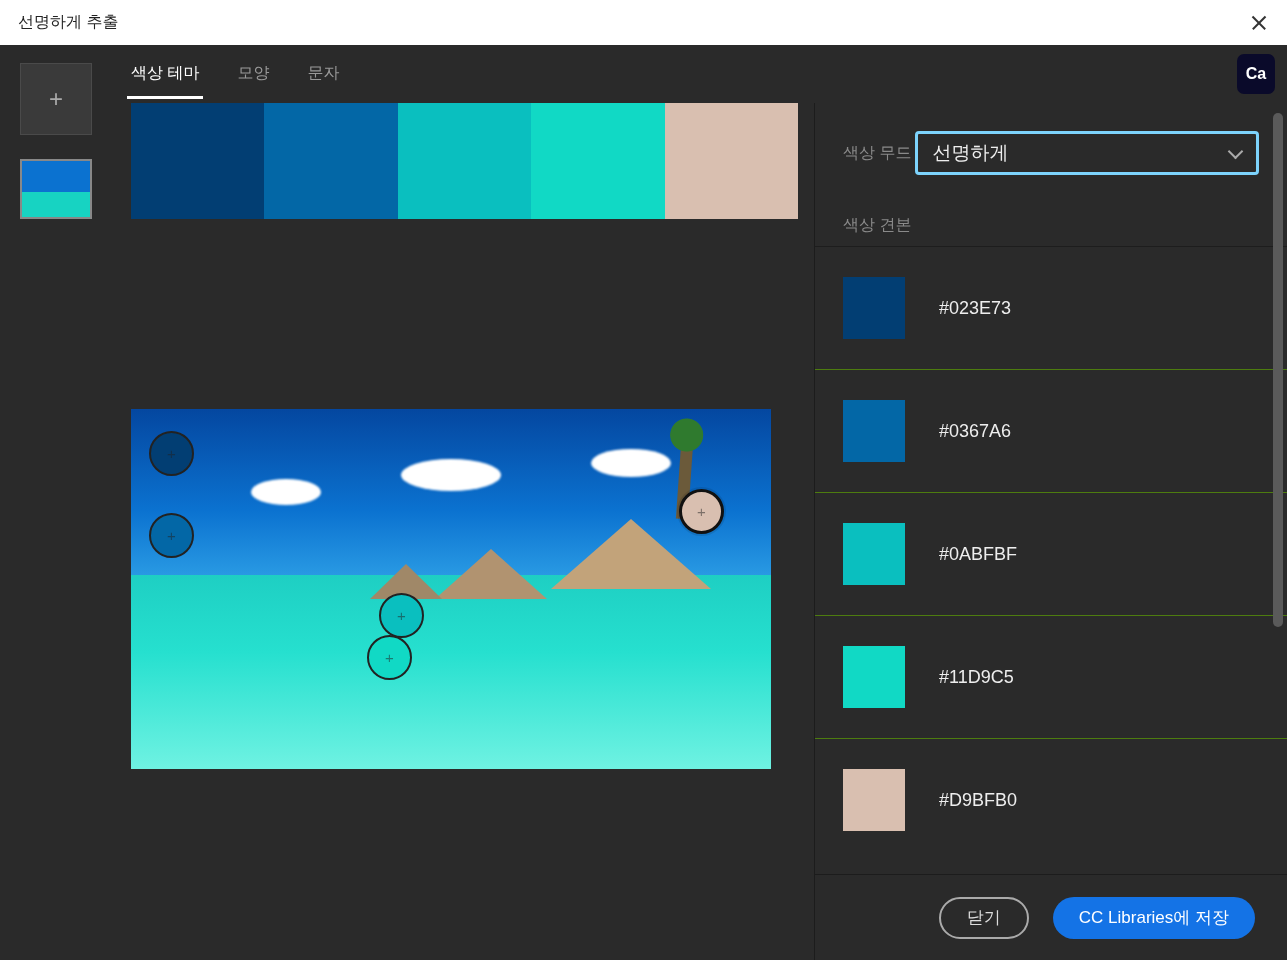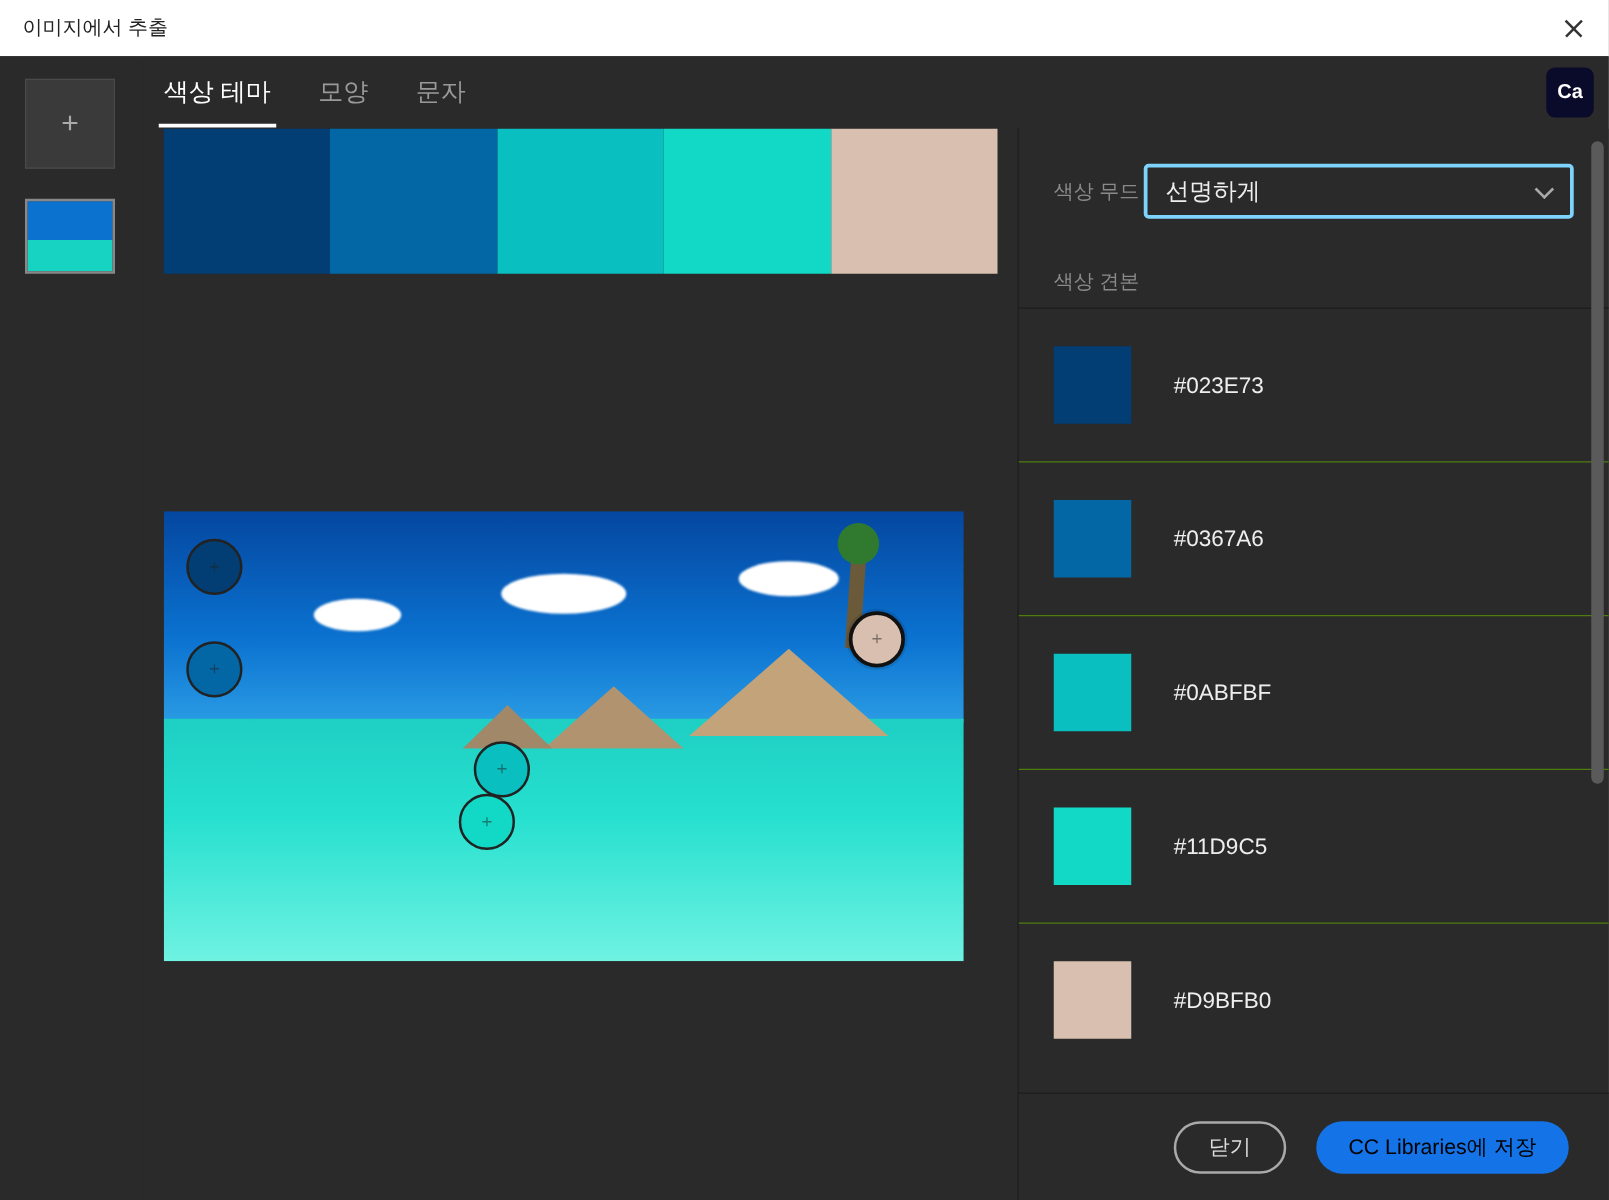--- a/index.html
+++ b/index.html
@@ -21,21 +21,21 @@
   linear-gradient(to bottom, #0b72d0 0%, #0b72d0 55%, #17d3c2 55%, #17d3c2 100%);
   position: relative; cursor: pointer;
 }
 .thumb::after { content:""; position:absolute; inset:0; background:
   repeating-conic-gradient(#fff 0 25%, #eee 0 50%) 0 0/10px 10px; opacity:0.25; z-index:-1;
 }
 
 .main { flex: 1; display: flex; flex-direction: column; background: #2a2a2a; }
 
 .tabs { height: 58px; display:flex; align-items:center; padding: 0 12px; gap: 30px; border-bottom: none; }
-.tab { color: #999; font-size: 20px; padding: 14px 4px 12px; cursor: pointer; border-bottom: 3px solid transparent; }
+.tab { color: #999; font-size: 16px; padding: 14px 4px 12px; cursor: pointer; border-bottom: 3px solid transparent; }
 .tab.active { color: #fff; border-bottom-color: #fff; }
 .ca-badge { margin-left: auto; width: 38px; height: 40px; border-radius: 7px; background: #0a0a2a; color:#fff; display:flex; align-items:center; justify-content:center; font-weight:700; font-size:16px; cursor:pointer; }
 
 .workspace { flex:1; display:flex; }
 
 .canvas-wrap { flex:1; padding: 0 16px; background:#2a2a2a; }
 .palette-row { display:flex; height: 116px; margin-bottom: 190px; margin-top: 0; }
 .palette-row .sw { flex:1; }
 
 .preview { width: 640px; height: 360px; position: relative; overflow:hidden; }
@@ -63,27 +63,27 @@
 .section-label { color:#8a8a8a; font-size:16px; padding: 18px 28px 10px; }
 .swatch-list { }
 .swatch-row { display:flex; align-items:center; padding: 30px 28px; gap: 34px; border-top: 1px solid #4d7c0f; cursor:pointer; }
 .swatch-row:first-child { border-top: 1px solid #1d1d1d; }
 .swatch-box { width: 62px; height: 62px; }
 .swatch-hex { color:#eee; font-size:18px; }
 
 .footer { height:86px; border-top:1px solid #1c1c1c; display:flex; align-items:center; justify-content:flex-end; gap:24px; padding: 0 32px; background:#2a2a2a; }
 .btn { height:42px; border-radius:21px; font-size:17px; display:flex; align-items:center; padding: 0 26px; cursor:pointer; }
 .btn-outline { border:2px solid #aaa; color:#ddd; background:transparent; }
-.btn-primary { background:#1473e6; color:#000000; border:none; }
+.btn-primary { background:#1473e6; color:#ffffff; border:none; }
 </style>
 </head>
 <body>
 
 <div class="titlebar">
-  <span class="titlebar-text">이미지에서 추출</span>
+  <span class="titlebar-text">선명하게 추출</span>
   <div class="close-x"></div>
 </div>
 
 <div class="app">
 
   <div class="left-col">
     <div class="add-tile">
       <span class="plus">+</span>
     </div>
     <div class="thumb"></div>

